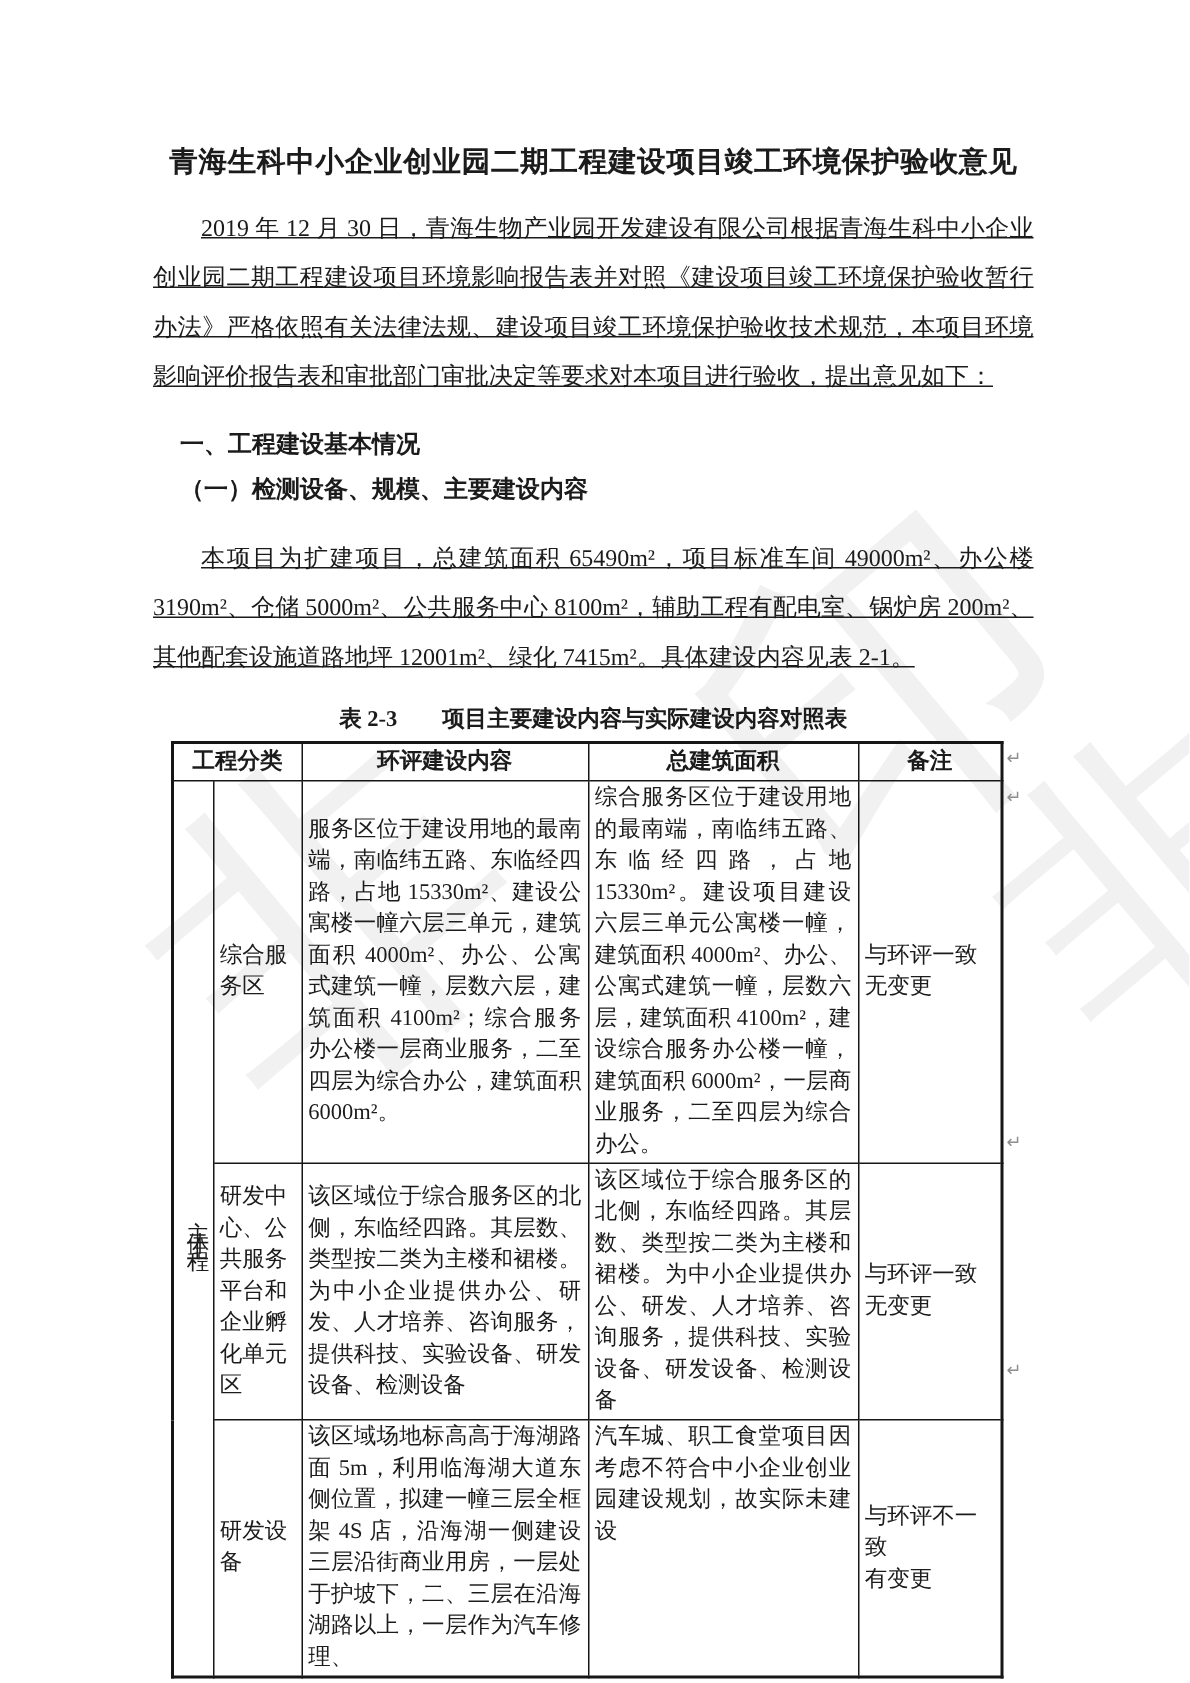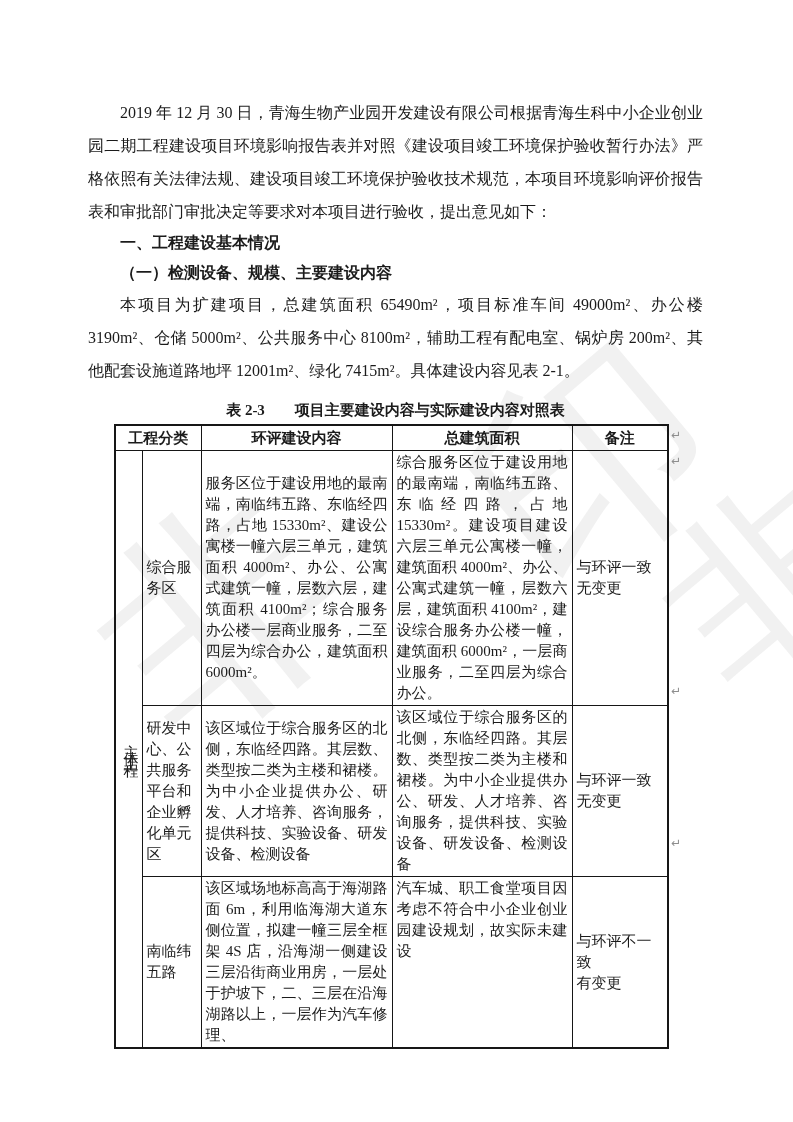--- a/index.html
+++ b/index.html
@@ -10,22 +10,22 @@
     font-family:"Liberation Serif","DejaVu Serif",serif;
     color:#1b1b1b;
     overflow:hidden;
   }
   .content{position:relative;z-index:2;padding:96px 90px 0 88px;box-sizing:border-box;}
   .title{
     font-size:19px;font-weight:bold;text-align:center;
     margin:0 0 14px 0;line-height:26px;letter-spacing:0.5px;
   }
   .para{
-    font-size:16px;line-height:33px;margin:0;
-    text-align:justify;text-indent:32px;
+    font-size:16px;line-height:33px;margin:14px;
+    text-align:justify;text-indent:32px;text-decoration:underline;
   }
   .heading{
     font-size:16px;font-weight:bold;line-height:30px;margin:0;
     padding-left:32px;
   }
   .tcaption{
     font-size:15px;font-weight:bold;text-align:center;
     margin:12px 0 3px 0;line-height:22px;
   }
   .table-wrap{position:relative;width:553px;margin-left:26px;}
@@ -74,20 +74,21 @@
 <body>
 
 <div class="page">
 
   <span class="watermark wm1">非</span>
   <span class="watermark wm2">印</span>
   <span class="watermark wm3">非</span>
 
   <div class="content">
 
+    <h1 class="title">青海生科中小企业创业园二期工程建设项目竣工环境保护验收意见</h1>
 
     <p class="para">2019 年 12 月 30 日，青海生物产业园开发建设有限公司根据青海生科中小企业创业园二期工程建设项目环境影响报告表并对照《建设项目竣工环境保护验收暂行办法》严格依照有关法律法规、建设项目竣工环境保护验收技术规范，本项目环境影响评价报告表和审批部门审批决定等要求对本项目进行验收，提出意见如下：</p>
 
     <p class="heading">一、工程建设基本情况</p>
     <p class="heading">（一）检测设备、规模、主要建设内容</p>
 
     <p class="para">本项目为扩建项目，总建筑面积 65490m²，项目标准车间 49000m²、办公楼 3190m²、仓储 5000m²、公共服务中心 8100m²，辅助工程有配电室、锅炉房 200m²、其他配套设施道路地坪 12001m²、绿化 7415m²。具体建设内容见表 2-1。</p>
 
     <p class="tcaption">表 2-3　　项目主要建设内容与实际建设内容对照表</p>
 
@@ -118,22 +119,22 @@
 无变更</td>
         </tr>
         <tr class="r2">
           <td class="cat">研发中心、公共服务平台和企业孵化单元区</td>
           <td class="env">该区域位于综合服务区的北侧，东临经四路。其层数、类型按二类为主楼和裙楼。为中小企业提供办公、研发、人才培养、咨询服务，提供科技、实验设备、研发设备、检测设备</td>
           <td class="act">该区域位于综合服务区的北侧，东临经四路。其层数、类型按二类为主楼和裙楼。为中小企业提供办公、研发、人才培养、咨询服务，提供科技、实验设备、研发设备、检测设备</td>
           <td class="note">与环评一致
 无变更</td>
         </tr>
         <tr class="r3">
-          <td class="cat">南临纬五路</td>
-          <td class="env">该区域场地标高高于海湖路面 6m，利用临海湖大道东侧位置，拟建一幢三层全框架 4S 店，沿海湖一侧建设三层沿街商业用房，一层处于护坡下，二、三层在沿海湖路以上，一层作为汽车修理、</td>
+          <td class="cat">研发设备</td>
+          <td class="env">该区域场地标高高于海湖路面 5m，利用临海湖大道东侧位置，拟建一幢三层全框架 4S 店，沿海湖一侧建设三层沿街商业用房，一层处于护坡下，二、三层在沿海湖路以上，一层作为汽车修理、</td>
           <td class="act">汽车城、职工食堂项目因考虑不符合中小企业创业园建设规划，故实际未建设</td>
           <td class="note">与环评不一致
 有变更</td>
         </tr>
       </tbody>
         </table>
       <span class="pmark" style="top:4px">↵</span>
       <span class="pmark" style="top:30px">↵</span>
       <span class="pmark" style="top:260px">↵</span>
       <span class="pmark" style="top:412px">↵</span>

